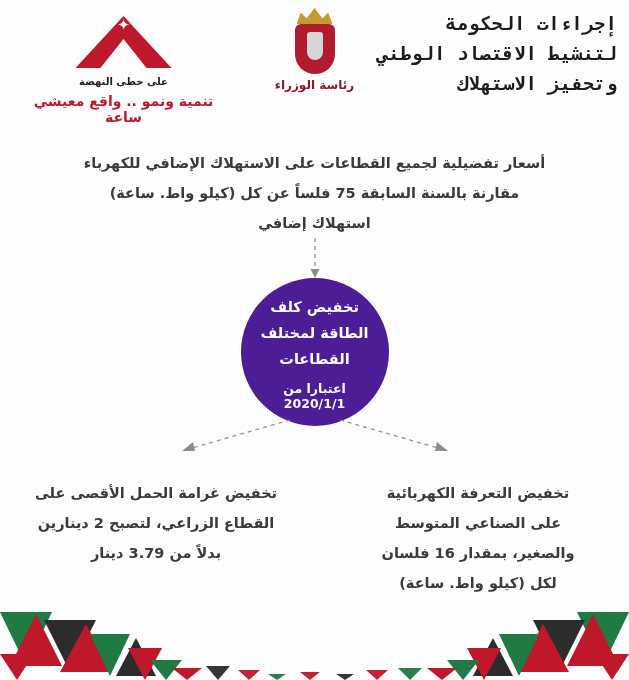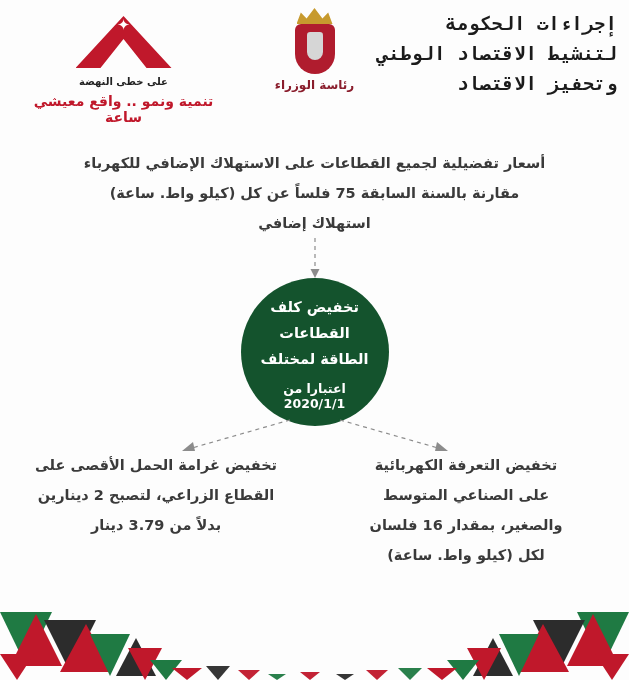--- a/index.html
+++ b/index.html
@@ -153,21 +153,21 @@
 
   
   .hub {
     position: absolute;
     top: 148px;
     left: 50%;
     transform: translateX(-50%);
     width: 148px;
     height: 148px;
     border-radius: 50%;
-    background: #14532d;
+    background: #4c1d95;
     color: #ffffff;
     display: flex;
     flex-direction: column;
     align-items: center;
     justify-content: center;
     text-align: center;
     direction: rtl;
     padding: 0 14px;
   }
   .hub .hub-line {
@@ -186,23 +186,24 @@
   .conn svg { display: block; }
 
   .leaf {
     position: absolute;
     direction: rtl;
     text-align: center;
     color: #3a3a3a;
     font-size: 14.5px;
     font-weight: bold;
     line-height: 30px;
+    margin-top: 28px;
   }
   .leaf.left { top: 320px; left: 26px; width: 260px; }
-  .leaf.right { top: 320px; right: 32px; width: 262px; }
+  .leaf.right { top: 320px; right: 20px; width: 262px; }
   .leaf span { display: block; }
 
   
   .footer {
     position: absolute;
     bottom: 0;
     left: 0;
     width: 629px;
     height: 100px;
     overflow: hidden;
@@ -211,21 +212,21 @@
 </head>
 <body>
 
 <div class="page">
 
   <div class="header">
 
     <div class="gov-title">
       <div>إجراءات الحكومة</div>
       <div>لتنشيط الاقتصاد الوطني</div>
-      <div>وتحفيز الاقتصاد</div>
+      <div>وتحفيز الاستهلاك</div>
     </div>
 
     <div class="emblem">
       <div class="emblem-crown">
         <div class="crown-top"></div>
         <div class="crown-shield"></div>
       </div>
       <div class="emblem-label">رئاسة الوزراء</div>
     </div>
 
@@ -249,22 +250,22 @@
 
     <div class="conn" style="top:108px; left:306px;">
       <svg width="18" height="42" viewBox="0 0 18 42">
         <path d="M9 0 L9 32" stroke="#8c8c8c" stroke-width="1.2" stroke-dasharray="4 4" fill="none"></path>
         <path d="M9 40 L4.5 31 L13.5 31 Z" fill="#8c8c8c"></path>
       </svg>
     </div>
 
     <div class="hub">
       <div class="hub-line">تخفيض كلف</div>
+      <div class="hub-line">الطاقة لمختلف</div>
       <div class="hub-line">القطاعات</div>
-      <div class="hub-line">الطاقة لمختلف</div>
       <div class="hub-date">اعتبارا من 2020/1/1</div>
     </div>
 
     <div class="conn" style="top:288px; left:176px;">
       <svg width="116" height="36" viewBox="0 0 116 36">
         <path d="M114 2 L16 30" stroke="#8c8c8c" stroke-width="1.2" stroke-dasharray="4 4" fill="none"></path>
         <path d="M6 33 L17 24 L19 33 Z" fill="#8c8c8c"></path>
       </svg>
     </div>
 

